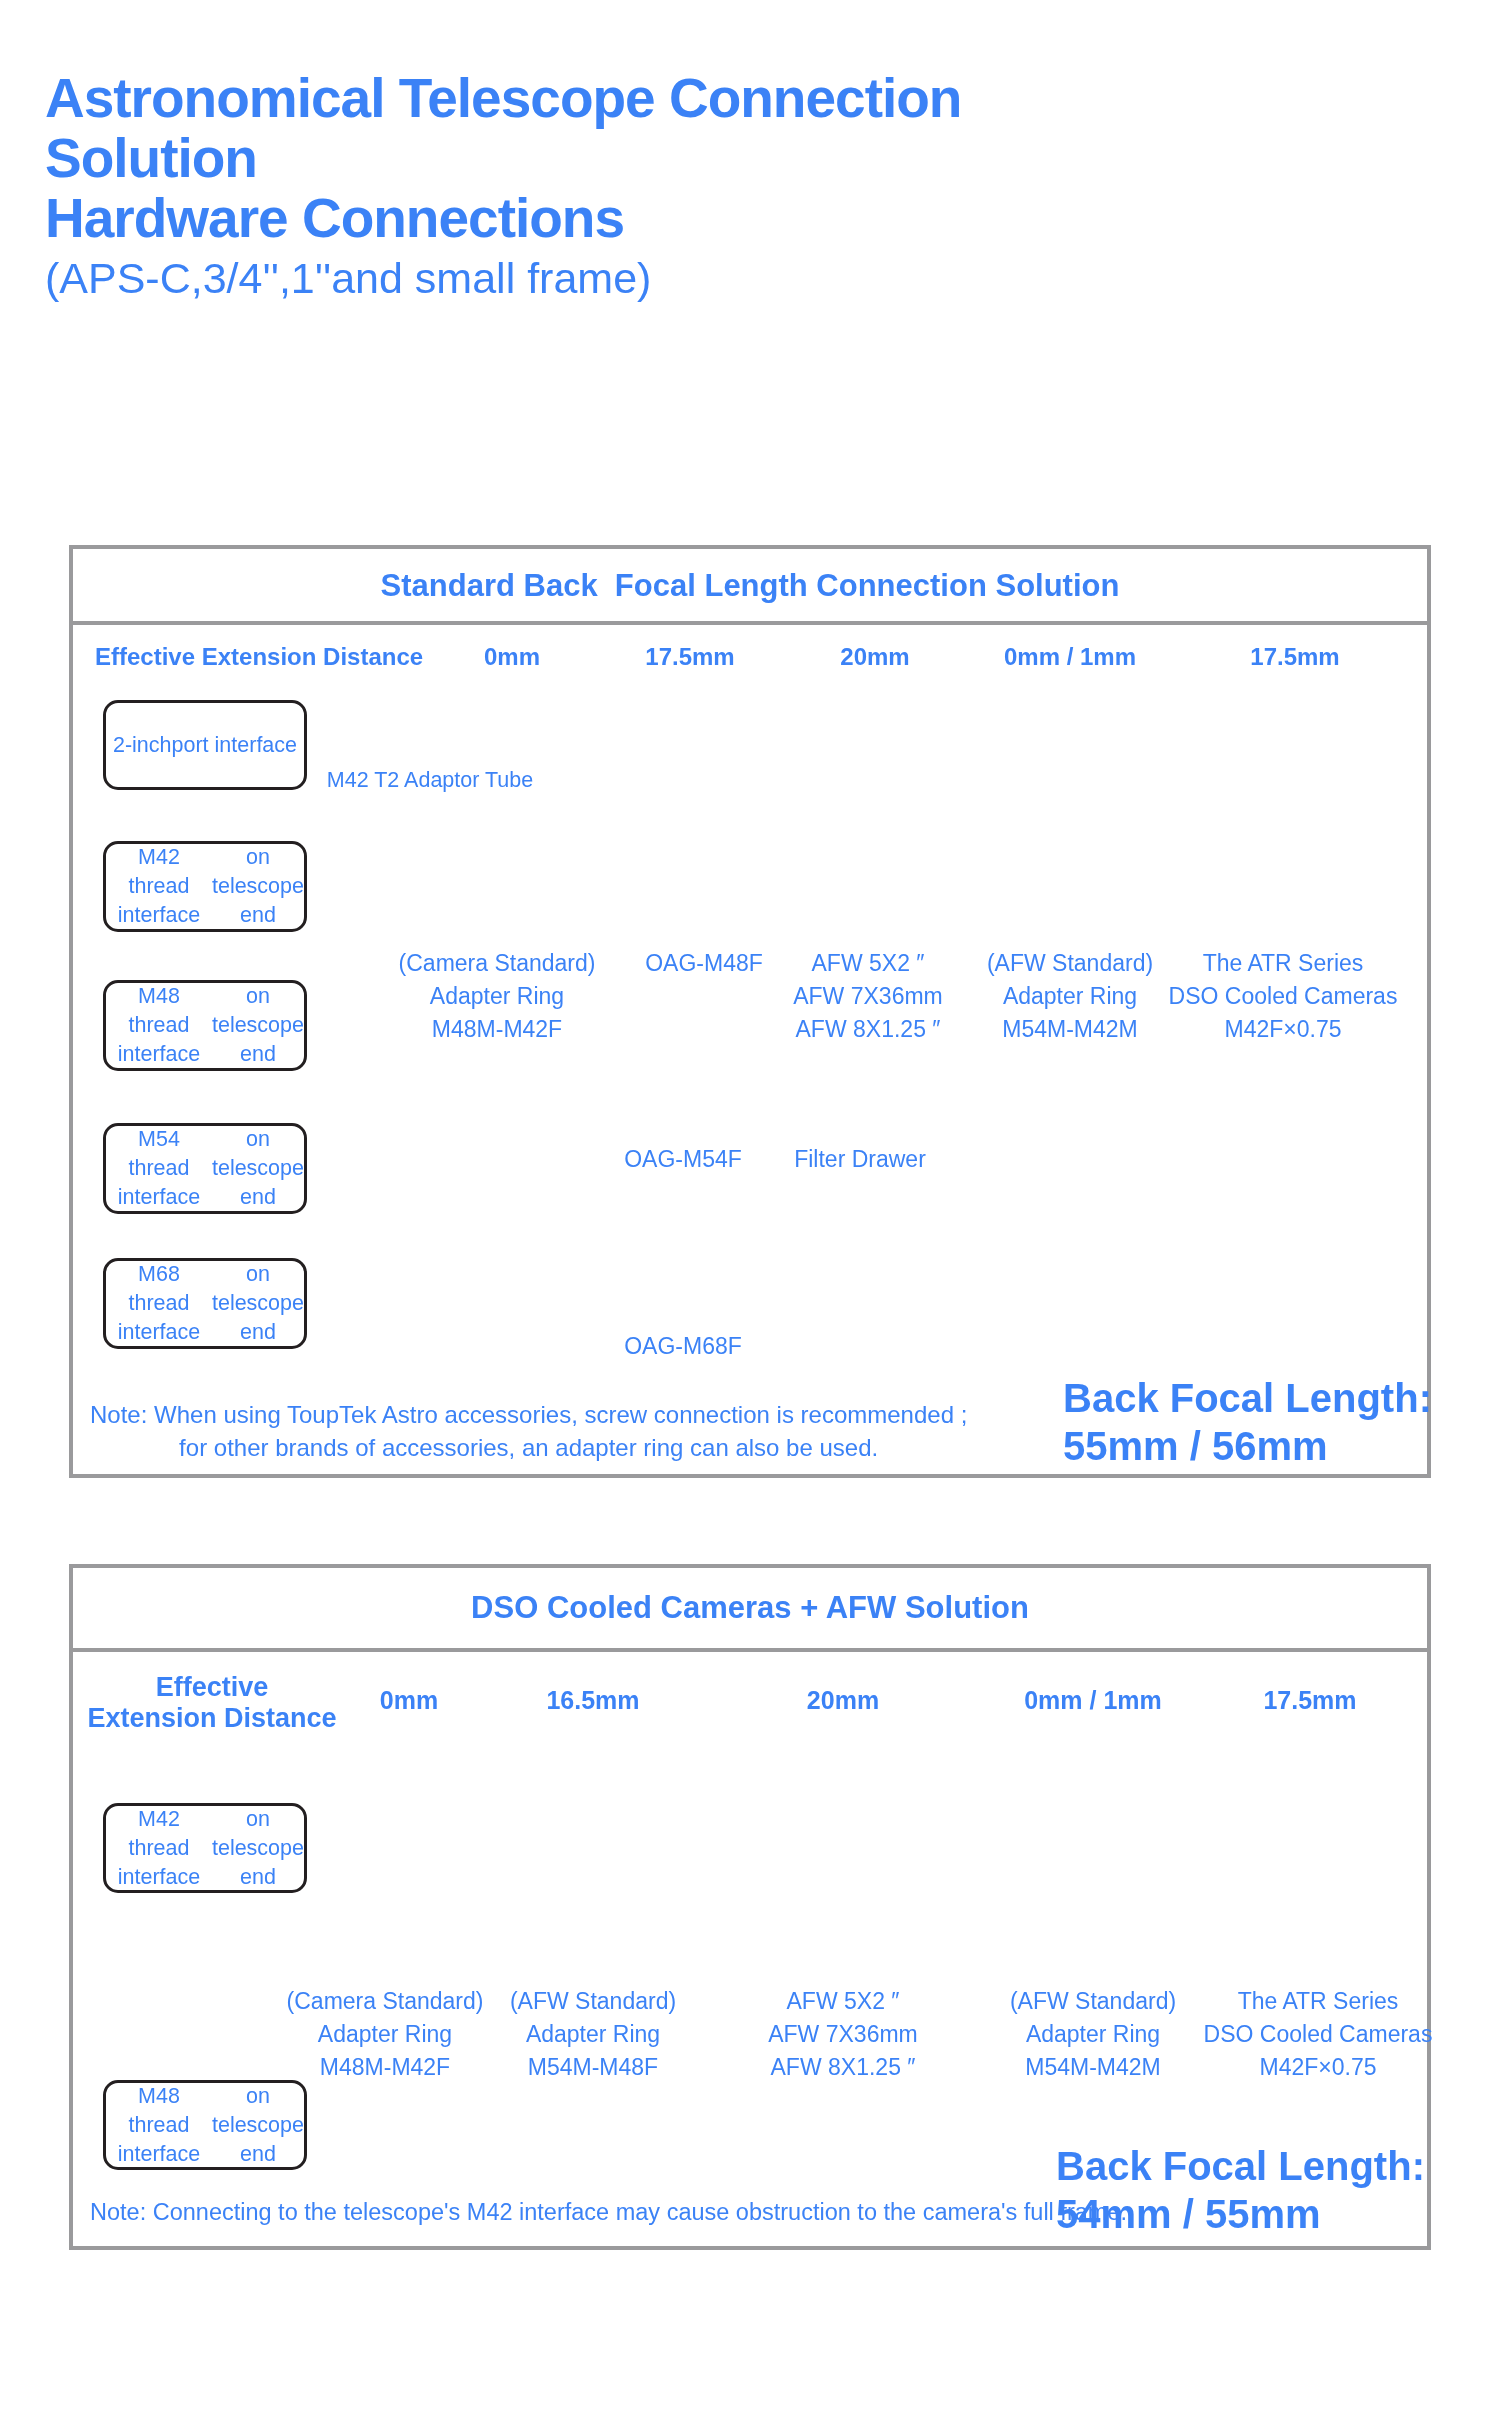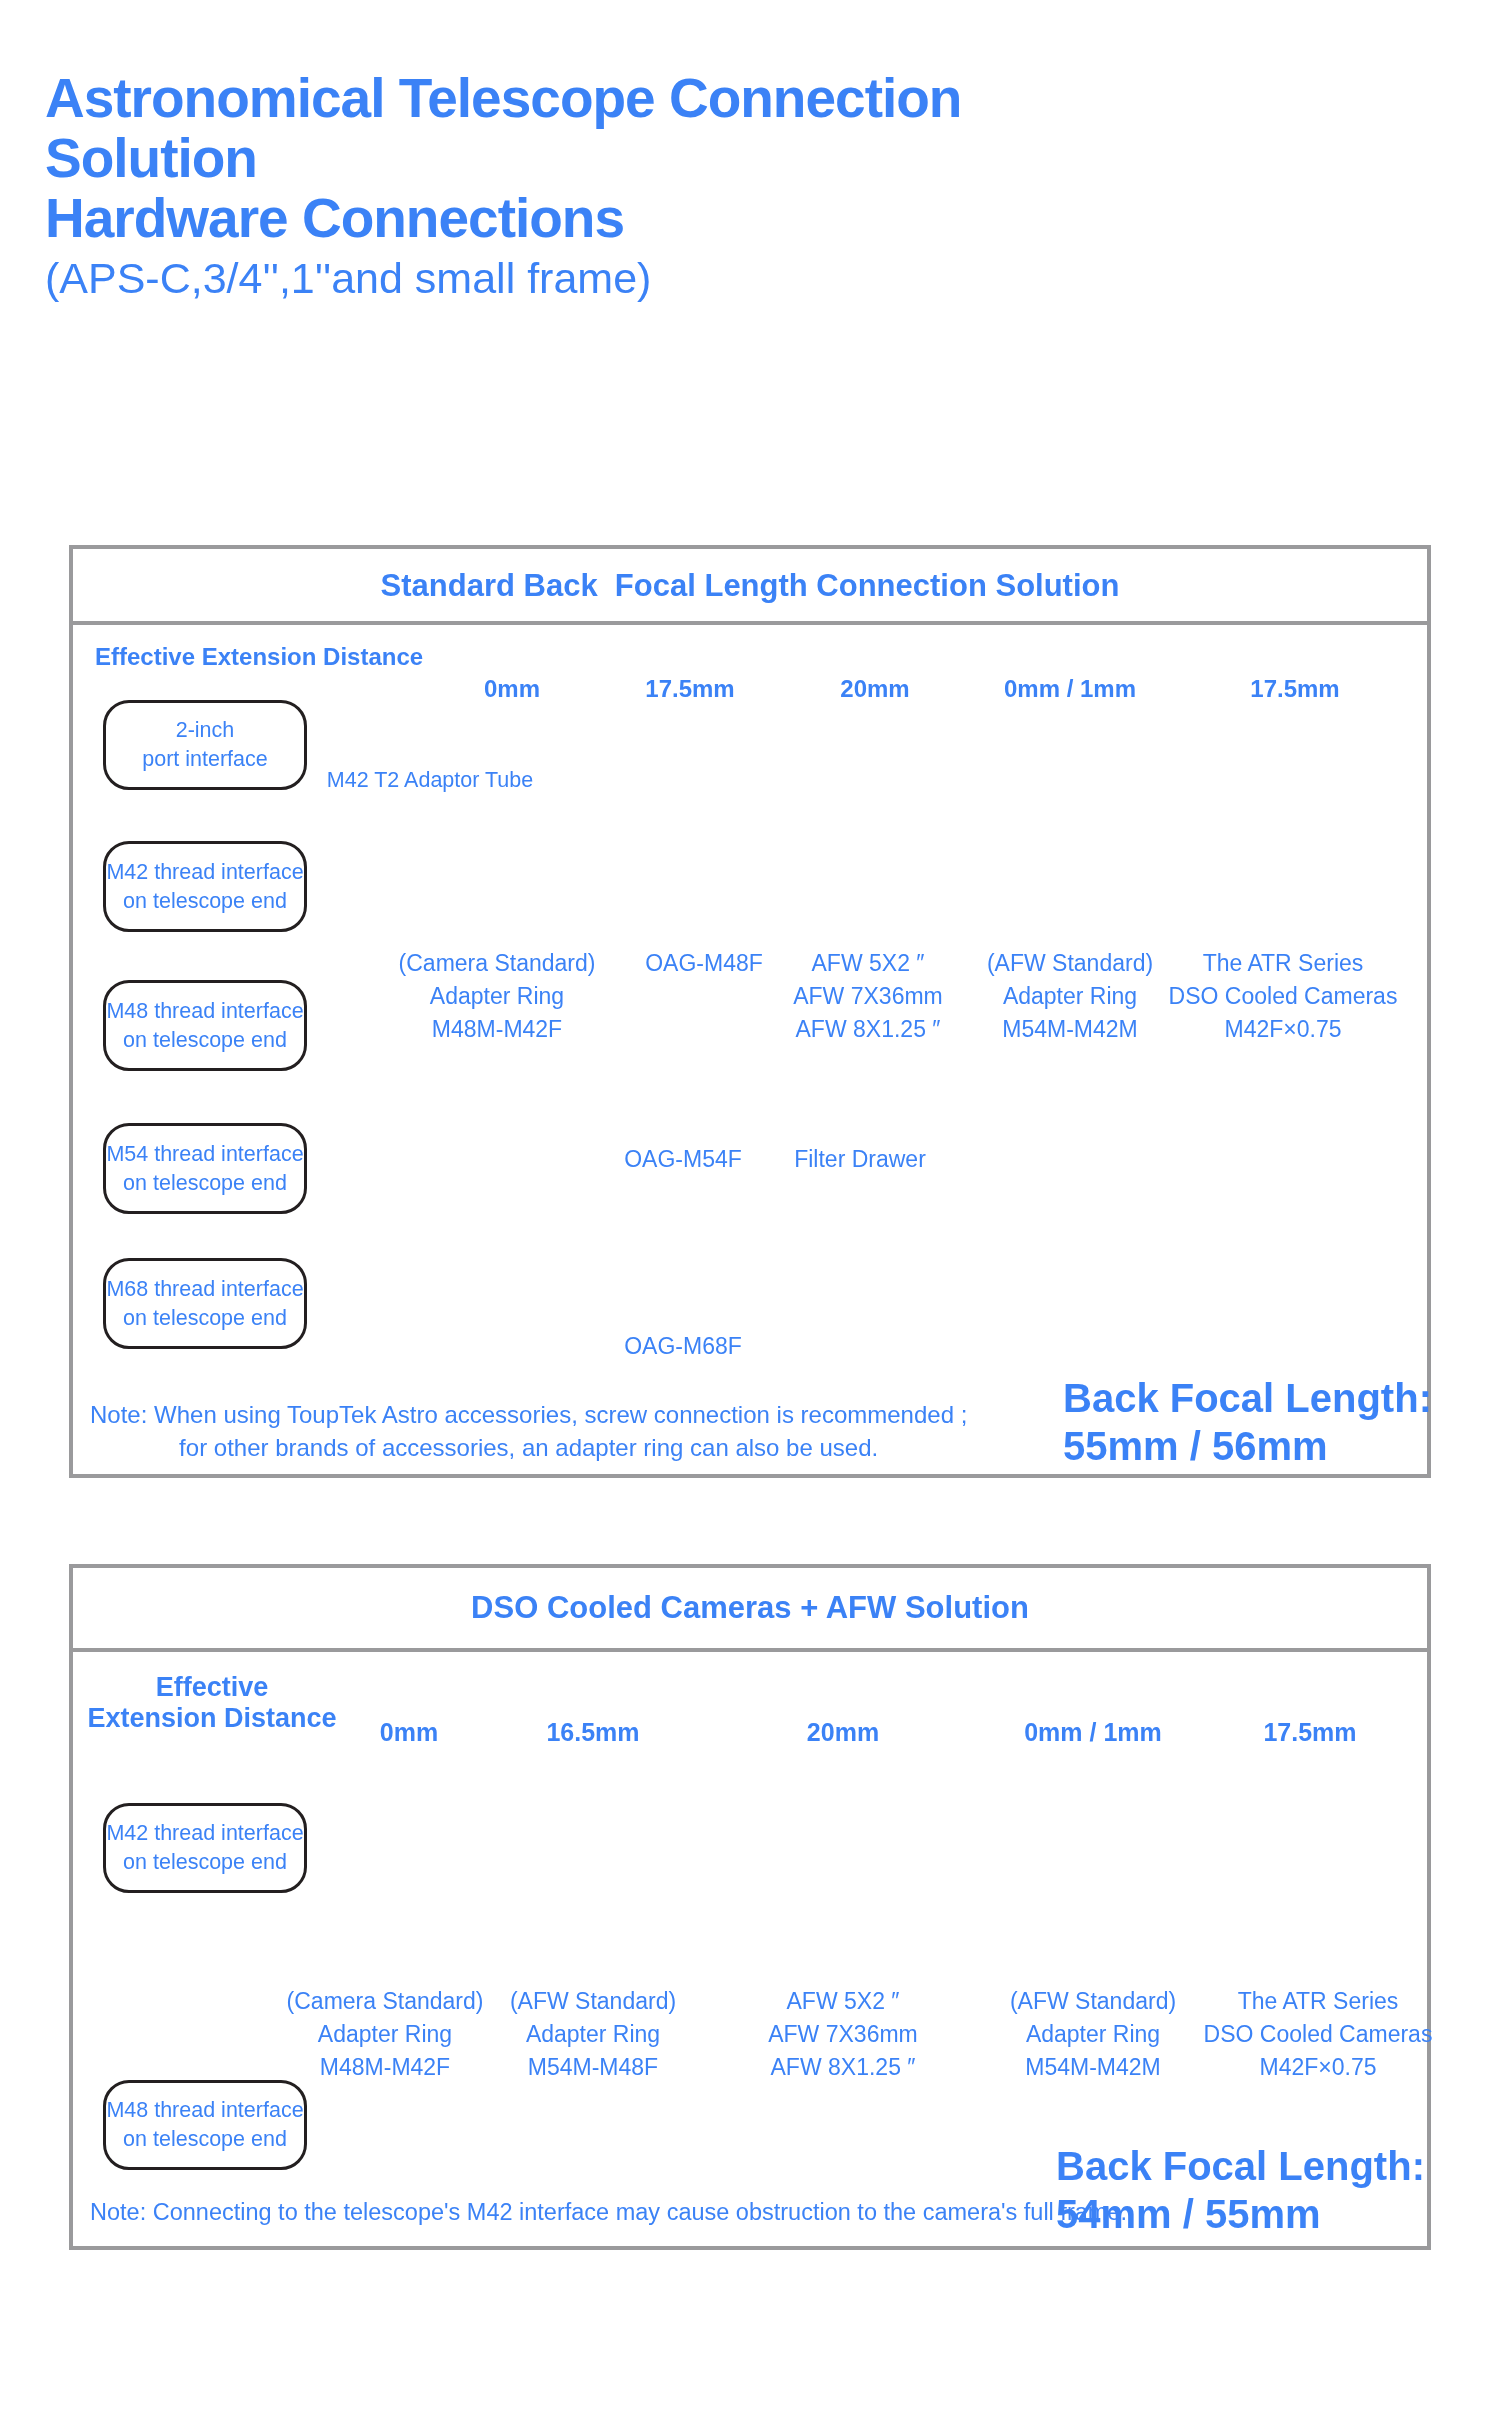--- a/index.html
+++ b/index.html
@@ -6,24 +6,24 @@
   .page{position:relative;width:1500px;height:2414px;background:#fff;overflow:hidden;
         font-family:"Liberation Sans","DejaVu Sans",sans-serif;color:#3b82f6;}
   .abs{position:absolute;}
   .h1{font-size:55px;font-weight:bold;letter-spacing:-1px;white-space:nowrap;}
   .sub{font-size:43px;font-weight:400;letter-spacing:0;white-space:nowrap;}
   .panel{position:absolute;border:4px solid #9a9a9c;background:#fff;box-sizing:border-box;}
   .panel-title{position:absolute;text-align:center;font-size:31px;font-weight:bold;white-space:nowrap;}
   .divider{position:absolute;left:0;width:100%;height:4px;background:#9a9a9c;}
   .hdr{font-size:24px;font-weight:bold;white-space:nowrap;}
   .hdr2{font-size:27px;font-weight:bold;white-space:nowrap;text-align:center;transform:translateX(-50%);}
-  .dist{font-size:24px;font-weight:bold;white-space:nowrap;transform:translateX(-50%);text-align:right;margin-top:32px;}
+  .dist{font-size:24px;font-weight:bold;white-space:nowrap;transform:translateX(-50%);text-align:right;}
   .dist2{font-size:25px;}
-  .inbox{position:absolute;width:204px;border:3px solid #231f20;border-radius:26px;background:#fff;
-         display:flex;flex-direction:column;align-items:center;justify-content:center;
+  .inbox{position:absolute;width:204px;border:3px solid #231f20;border-radius:15px;background:#fff;
+         display:flex;flex-direction:row;align-items:center;justify-content:center;
          font-size:21.5px;line-height:29px;text-align:center;box-sizing:border-box;}
   .lbl{position:absolute;transform:translateX(-50%);text-align:center;font-size:23px;line-height:33px;white-space:nowrap;}
   .note{font-size:24px;line-height:33px;text-align:center;}
   .note2{font-size:23.5px;}
   .bfl{position:absolute;font-size:40px;font-weight:bold;line-height:48px;white-space:nowrap;}
   svg{position:absolute;left:0;top:0;}
 </style>
 </head>
 <body>
 

